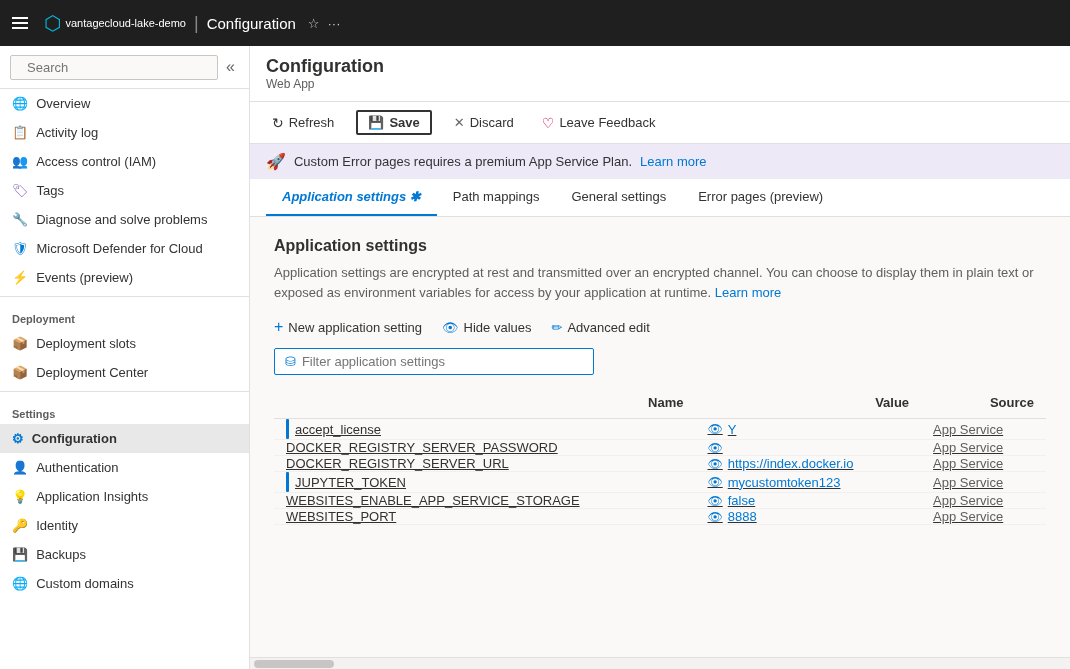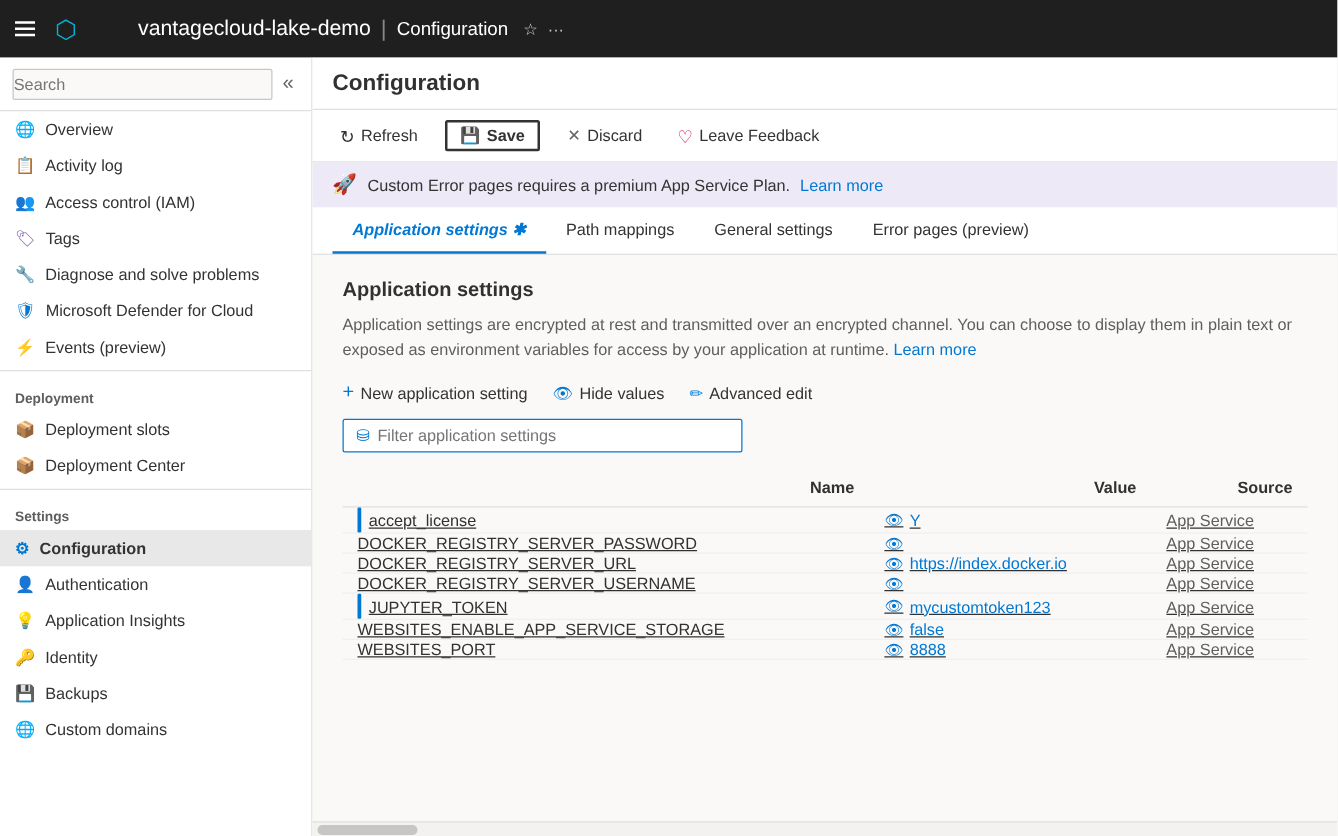--- a/index.html
+++ b/index.html
@@ -10,21 +10,21 @@
     .top-bar-logo { display: flex; align-items: center; gap: 8px; }
     .hamburger { display: flex; flex-direction: column; gap: 3px; margin-right: 8px; cursor: pointer; }
     .hamburger span { width: 16px; height: 2px; background: #fff; display: block; }
 
     
     .app-layout { display: flex; flex: 1; overflow: hidden; }
 
     
     .sidebar { width: 250px; background: #fff; border-right: 1px solid #e0e0e0; display: flex; flex-direction: column; overflow: hidden; flex-shrink: 0; }
     .sidebar-search { padding: 8px 10px; border-bottom: 1px solid #e0e0e0; }
-    .sidebar-search input { width: 100%; border: 1px solid #c8c6c4; border-radius: 2px; padding: 4px 0; font-size: 13px; background: #faf9f8; }
+    .sidebar-search input { width: 100%; border: 1px solid #c8c6c4; border-radius: 2px; padding: 4px 16px; font-size: 13px; background: #faf9f8; }
     .sidebar-collapse-btn { border: none; background: none; cursor: pointer; padding: 4px; color: #666; font-size: 16px; }
     .sidebar-search-row { display: flex; align-items: center; gap: 4px; }
 
     .sidebar-scroll { overflow-y: auto; flex: 1; }
     .sidebar-item { display: flex; align-items: center; gap: 8px; padding: 7px 12px; cursor: pointer; color: #333; font-size: 13px; }
     .sidebar-item.active { background: #e8e8e8; font-weight: 600; }
     .sidebar-section-label { padding: 12px 12px 4px 12px; font-size: 11px; font-weight: 700; color: #605e5c; text-transform: none; letter-spacing: 0; }
     .sidebar-divider { border: none; border-top: 1px solid #e0e0e0; margin: 4px 0; }
     .icon-blue { color: #0078d4; }
     .icon-green { color: #107c10; }
@@ -96,21 +96,21 @@
 
 <div class="top-bar">
   <div class="top-bar-logo">
     <div class="hamburger">
       <span></span>
         <span></span>
         <span></span>
     </div>
     <span style="font-size:20px; color:#00b4d8; margin-right:4px;">⬡</span>
   </div>
-  <span style="color:#fff; font-size:17px; font-weight:400;margin-left:45px;">vantagecloud-lake-demo</span>
+  <span style="color:#fff; font-size:11px; font-weight:400;">vantagecloud-lake-demo</span>
   <span style="color:#888; margin:0 8px; font-size:18px;">|</span>
   <span style="color:#fff; font-size:15px;">Configuration</span>
   <span style="color:#ccc; margin-left:12px;">☆</span>
   <span style="color:#ccc; margin-left:8px;">···</span>
 </div>
 
 <div class="app-layout">
 
   <div class="sidebar">
     <div class="sidebar-search">
@@ -184,20 +184,21 @@
         <span class="icon-blue">🌐</span>
         <span>Custom domains</span>
       </div>
     </div>
   </div>
 
   <div class="main-content">
 
     <div class="page-header">
       <div class="page-header-title">Configuration</div>
+      <div class="page-header-sub">Web App</div>
     </div>
 
     <div class="command-bar">
       <button class="cmd-btn">
         <span style="font-size:14px;">↻</span>
         <span>Refresh</span>
       </button>
       <button class="cmd-btn save-btn">
         <span style="font-size:13px;">💾</span>
         <span>Save</span>
@@ -301,33 +302,20 @@
                 <div style="display: flex; align-items: center; gap: 5px;">
                   <span style="color: rgb(0, 120, 212); font-size: 12px;">👁</span>
                   <a href="#" style="color: rgb(0, 120, 212); text-decoration: none;">https://index.docker.io</a>
                 </div>
               </td>
               <td><span class="source-text">App Service</span></td>
             </tr>
             <tr>
               <td>
                 <div class="name-cell">
-                  <span>DOCKER_REGISTRY_SERVER_USERNAME</span>
-                </div>
-              </td>
-              <td>
-                <div style="display: flex; align-items: center; gap: 5px;">
-                  <span style="color: rgb(0, 120, 212); font-size: 12px;">👁</span>
-                </div>
-              </td>
-              <td><span class="source-text">App Service</span></td>
-            </tr>
-            <tr>
-              <td>
-                <div class="name-cell">
                   <div class="row-bar"></div>
                   <span>JUPYTER_TOKEN</span>
                 </div>
               </td>
               <td>
                 <div style="display: flex; align-items: center; gap: 5px;">
                   <span style="color: rgb(0, 120, 212); font-size: 12px;">👁</span>
                   <span style="color: rgb(0, 120, 212);">mycustomtoken123</span>
                 </div>
               </td>

